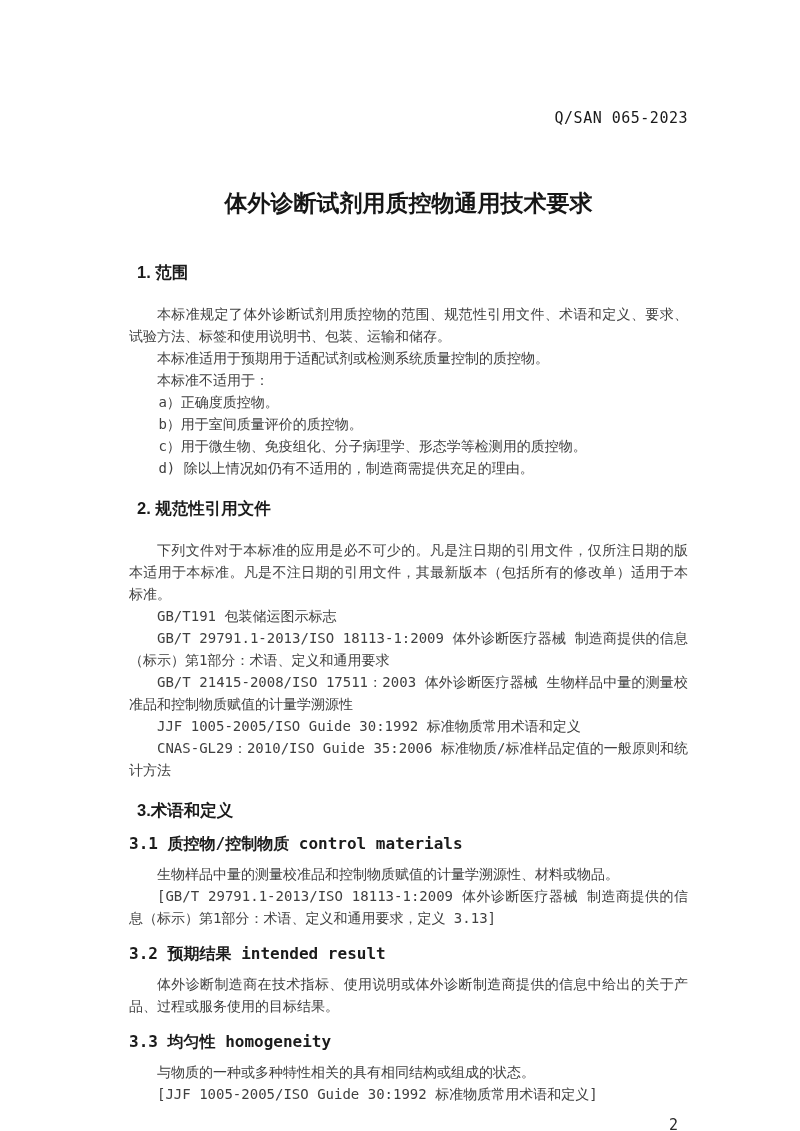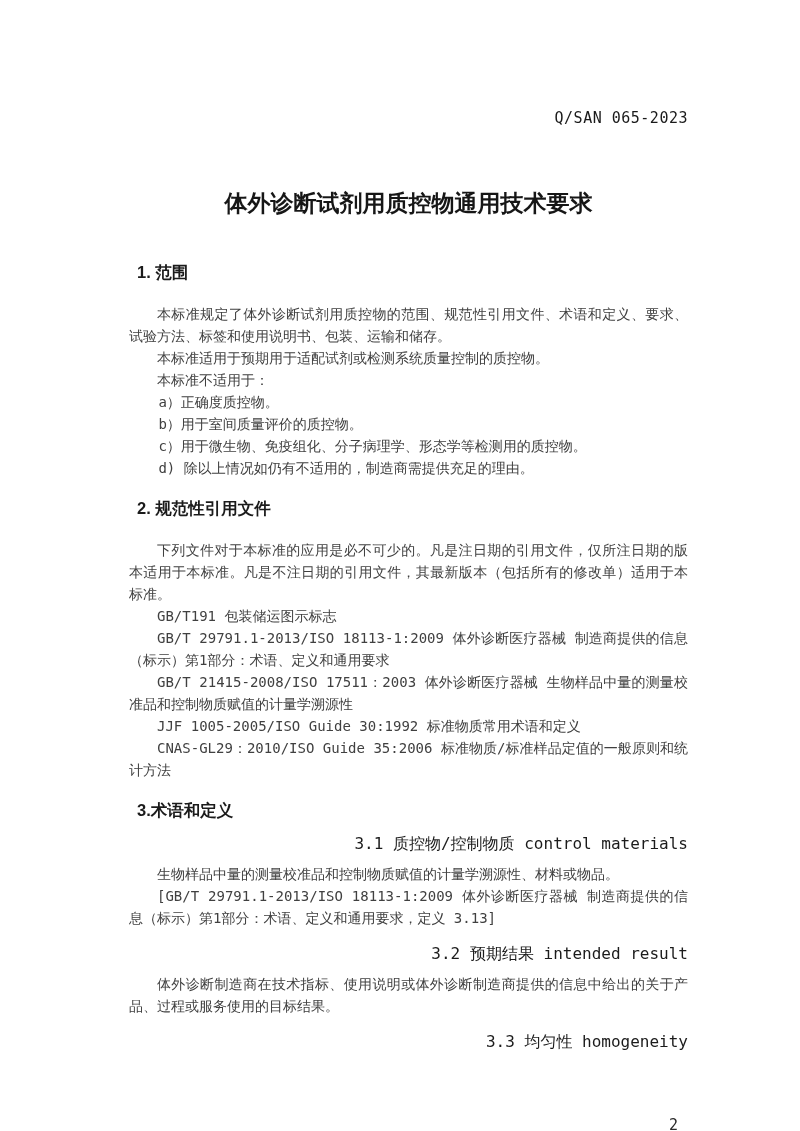--- a/index.html
+++ b/index.html
@@ -44,25 +44,24 @@
     font-family: Liberation Sans, sans-serif;
     margin: 20px 0 0 0;
     padding-left: 8px;
   }
   .h2.first {
     margin-top: 44px;
   }
   .h3 {
     font-size: 16px;
     line-height: 18px;
-    font-weight: normal;
+    font-weight: bold;
     color: #1b1b1b;
     font-family: "DejaVu Sans Mono", sans-serif;
     margin: 16px 0 0 0;
-    text-align: right;
   }
   .body-block { margin-top: 22px; }
   .body-block.tight { margin-top: 10px; }
   p.body {
     margin: 0;
     font-size: 14px;
     line-height: 22px;
     text-align: justify;
     color: #404040;
   }
@@ -117,16 +116,20 @@
     <p class="body indent">生物样品中量的测量校准品和控制物质赋值的计量学溯源性、材料或物品。</p>
     <p class="body indent">[GB/T 29791.1-2013/ISO 18113-1:2009 体外诊断医疗器械 制造商提供的信息（标示）第1部分：术语、定义和通用要求，定义 3.13]</p>
   </div>
 
   <h3 class="h3">3.2 预期结果 intended result</h3>
   <div class="body-block tight">
     <p class="body indent">体外诊断制造商在技术指标、使用说明或体外诊断制造商提供的信息中给出的关于产品、过程或服务使用的目标结果。</p>
   </div>
 
   <h3 class="h3">3.3 均匀性 homogeneity</h3>
+  <div class="body-block tight">
+    <p class="body indent">与物质的一种或多种特性相关的具有相同结构或组成的状态。</p>
+    <p class="body indent">[JJF 1005-2005/ISO Guide 30:1992 标准物质常用术语和定义]</p>
+  </div>
 
   <div class="page-number">2</div>
 
 </div>
 
 </body></html>

